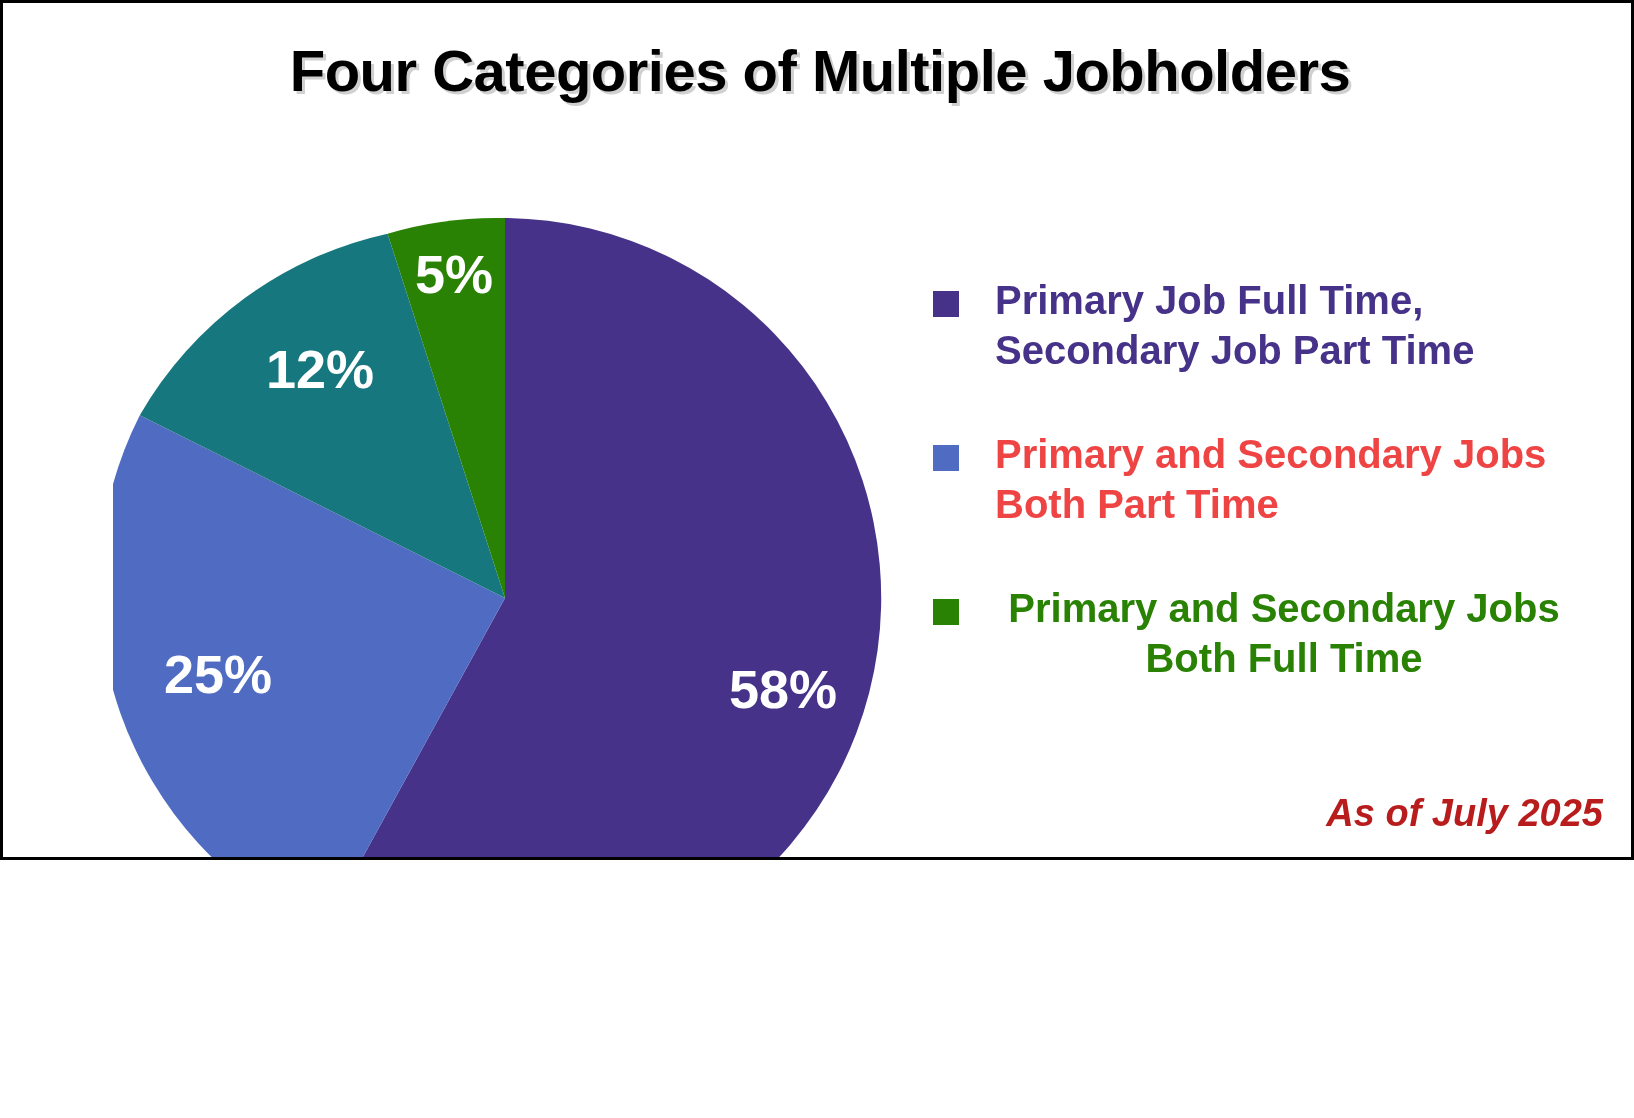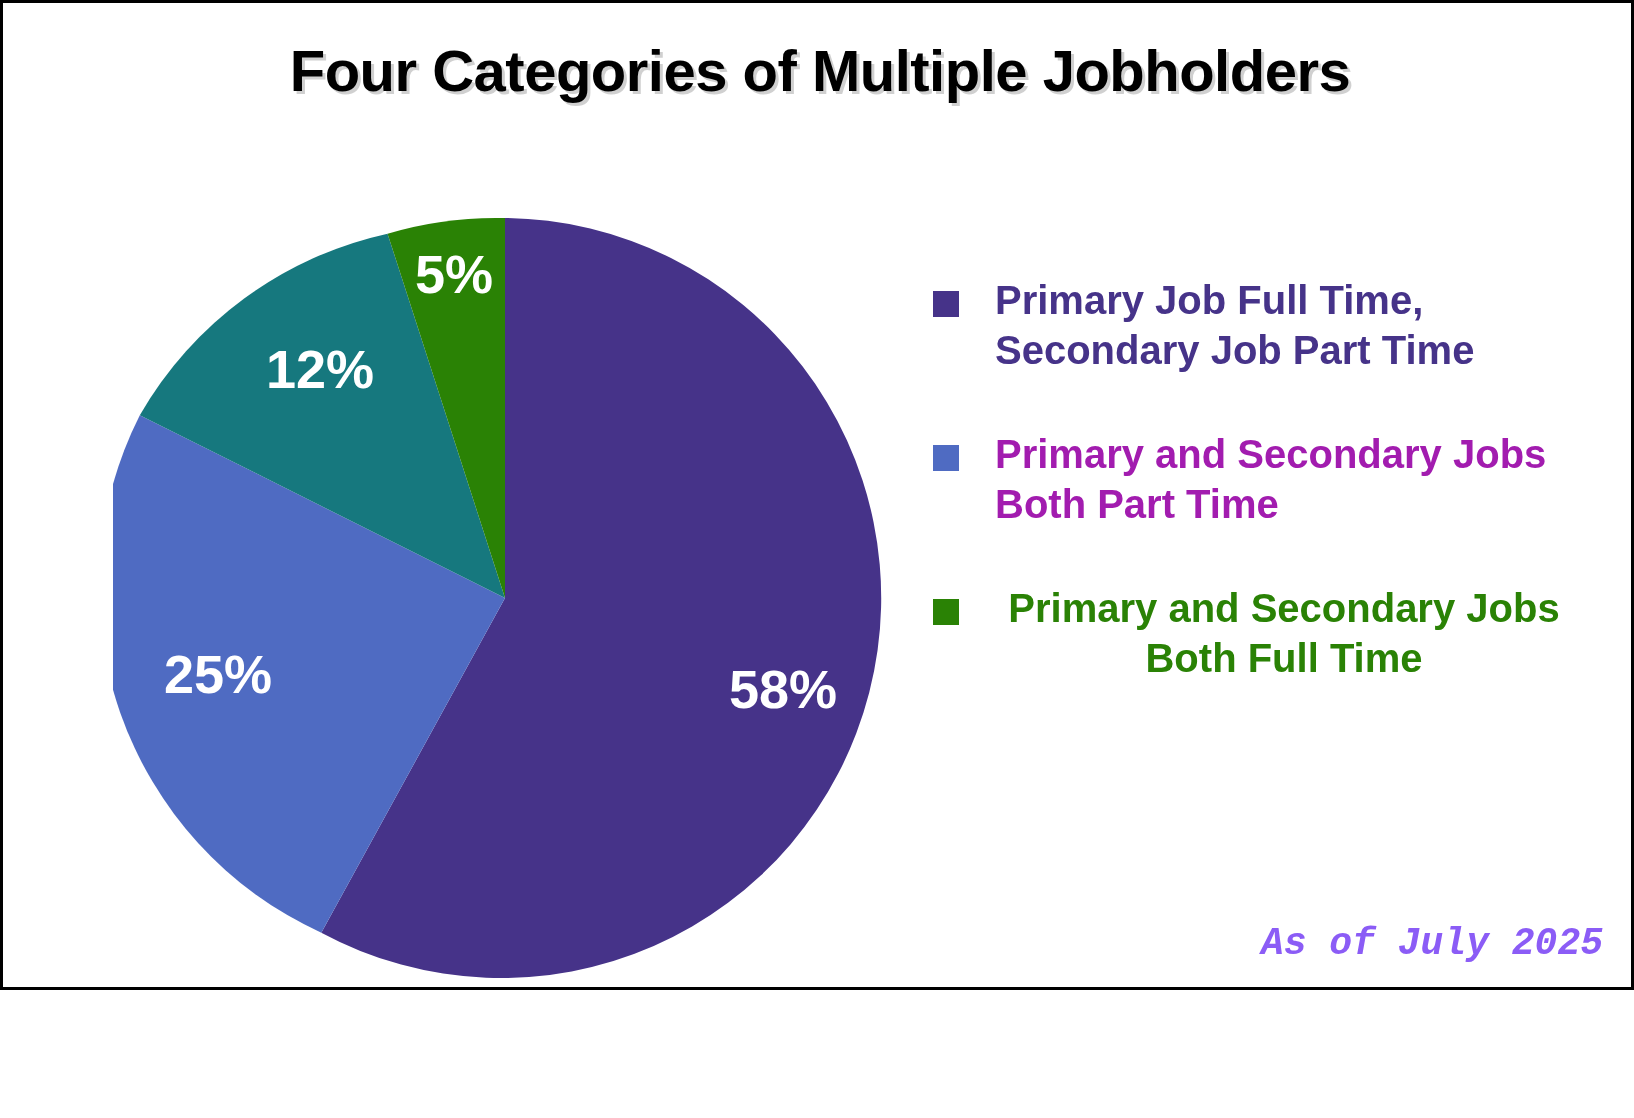--- a/index.html
+++ b/index.html
@@ -7,21 +7,21 @@
     margin: 0;
     padding: 0;
     background: #ffffff;
   }
   body {
     font-family: "Liberation Sans", sans-serif;
   }
   .frame {
     position: relative;
     width: 1634px;
-    height: 990px;
+    height: 860px;
     background: #ffffff;
     box-sizing: border-box;
     border: 3px solid #000000;
     overflow: hidden;
   }
 
   
   .chart-title {
     position: absolute;
     left: 0;
@@ -127,25 +127,25 @@
     margin-left: 26px;
     font-family: "Liberation Sans", sans-serif;
     font-weight: normal;
     font-size: 27px;
     color: #000000;
   }
   .footer-right {
     position: absolute;
     right: 28px;
     bottom: 22px;
-    font-family: Liberation Mono, monospace;
+    font-family: Liberation Sans, sans-serif;
     font-weight: bold;
     font-style: italic;
     font-size: 38px;
-    color: #8b5cf6;
+    color: #b91c1c;
   }
 </style>
 </head>
 <body>
 
 <div class="frame">
 
   <div class="chart-title">Four Categories of Multiple Jobholders</div>
 
   <div class="pie-wrap">
@@ -168,21 +168,21 @@
 
   <div class="legend">
 
     <div class="legend-item">
       <span class="legend-swatch" style="background:#463389"></span>
       <span class="legend-label" style="color:#463389">Primary Job Full Time, Secondary Job Part Time</span>
     </div>
 
     <div class="legend-item">
       <span class="legend-swatch" style="background:#4F6BC2"></span>
-      <span class="legend-label" style="color:#a21caf">Primary and Secondary Jobs Both Part Time</span>
+      <span class="legend-label" style="color:#ef4444">Primary and Secondary Jobs Both Part Time</span>
     </div>
 
 
     <div class="legend-item">
       <span class="legend-swatch" style="background:#2A8205"></span>
       <span class="legend-label" style="color:#2A8205">Primary and Secondary Jobs Both Full Time</span>
     </div>
 
   </div>
 

